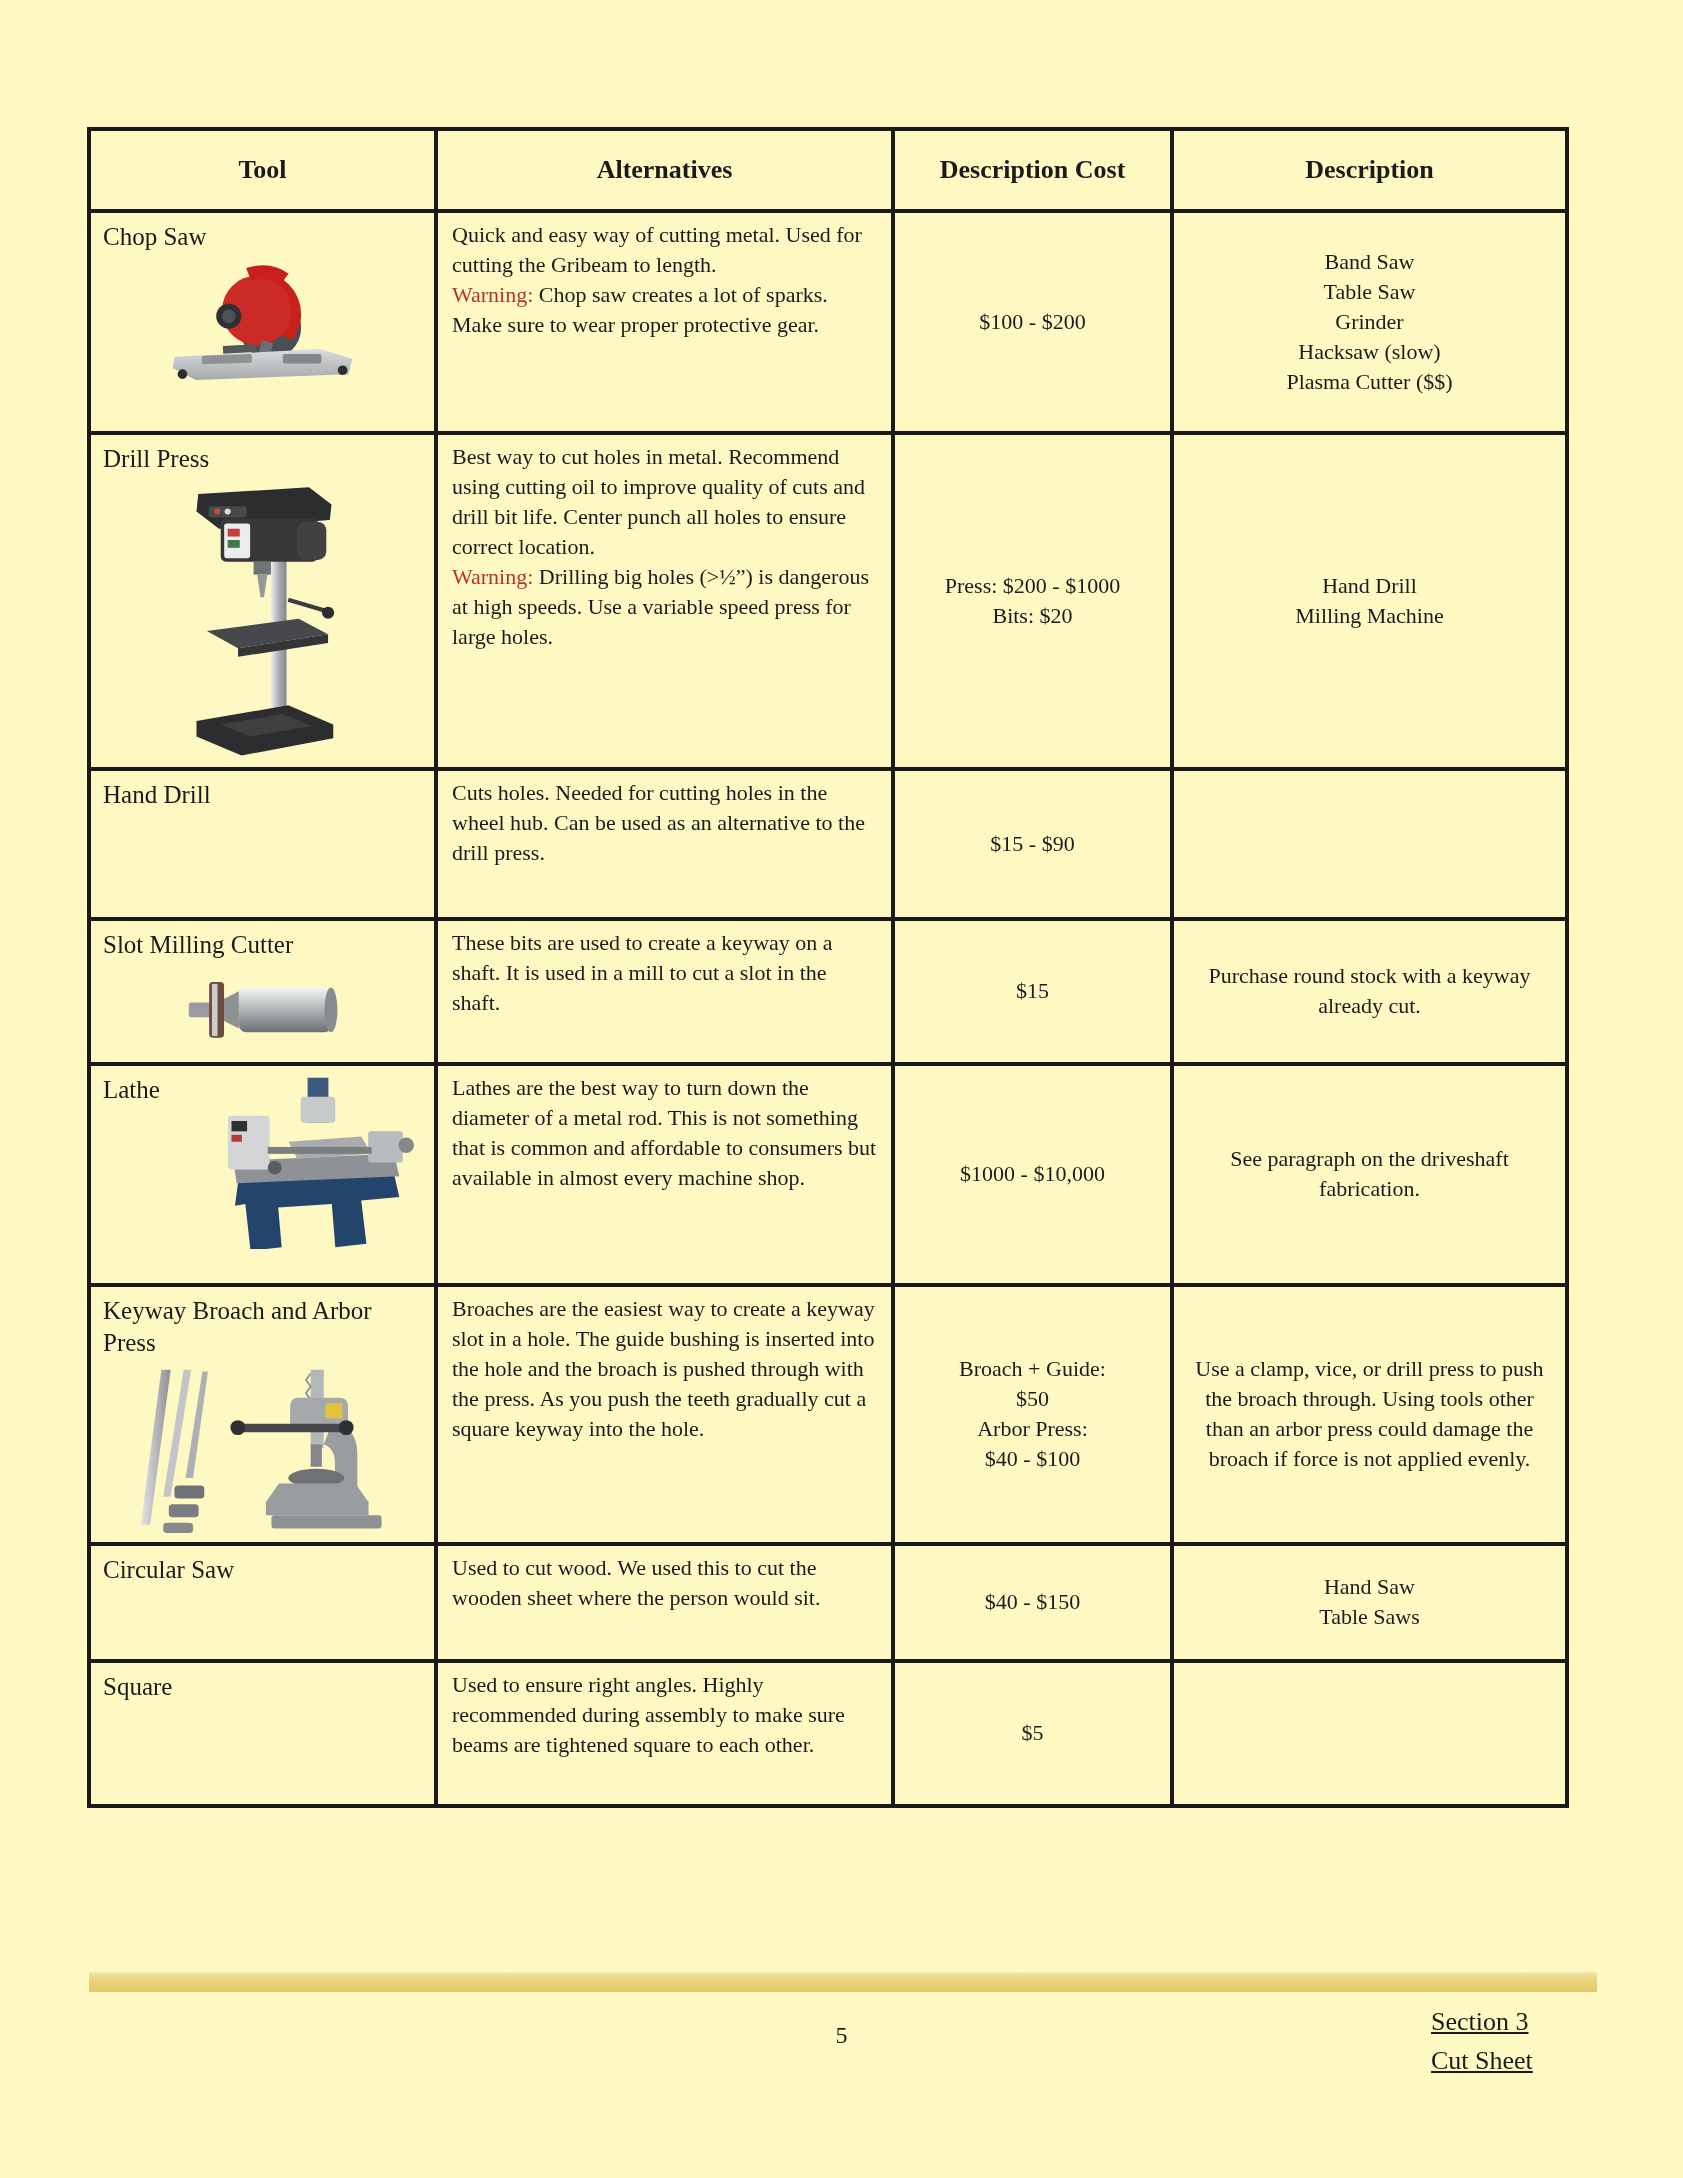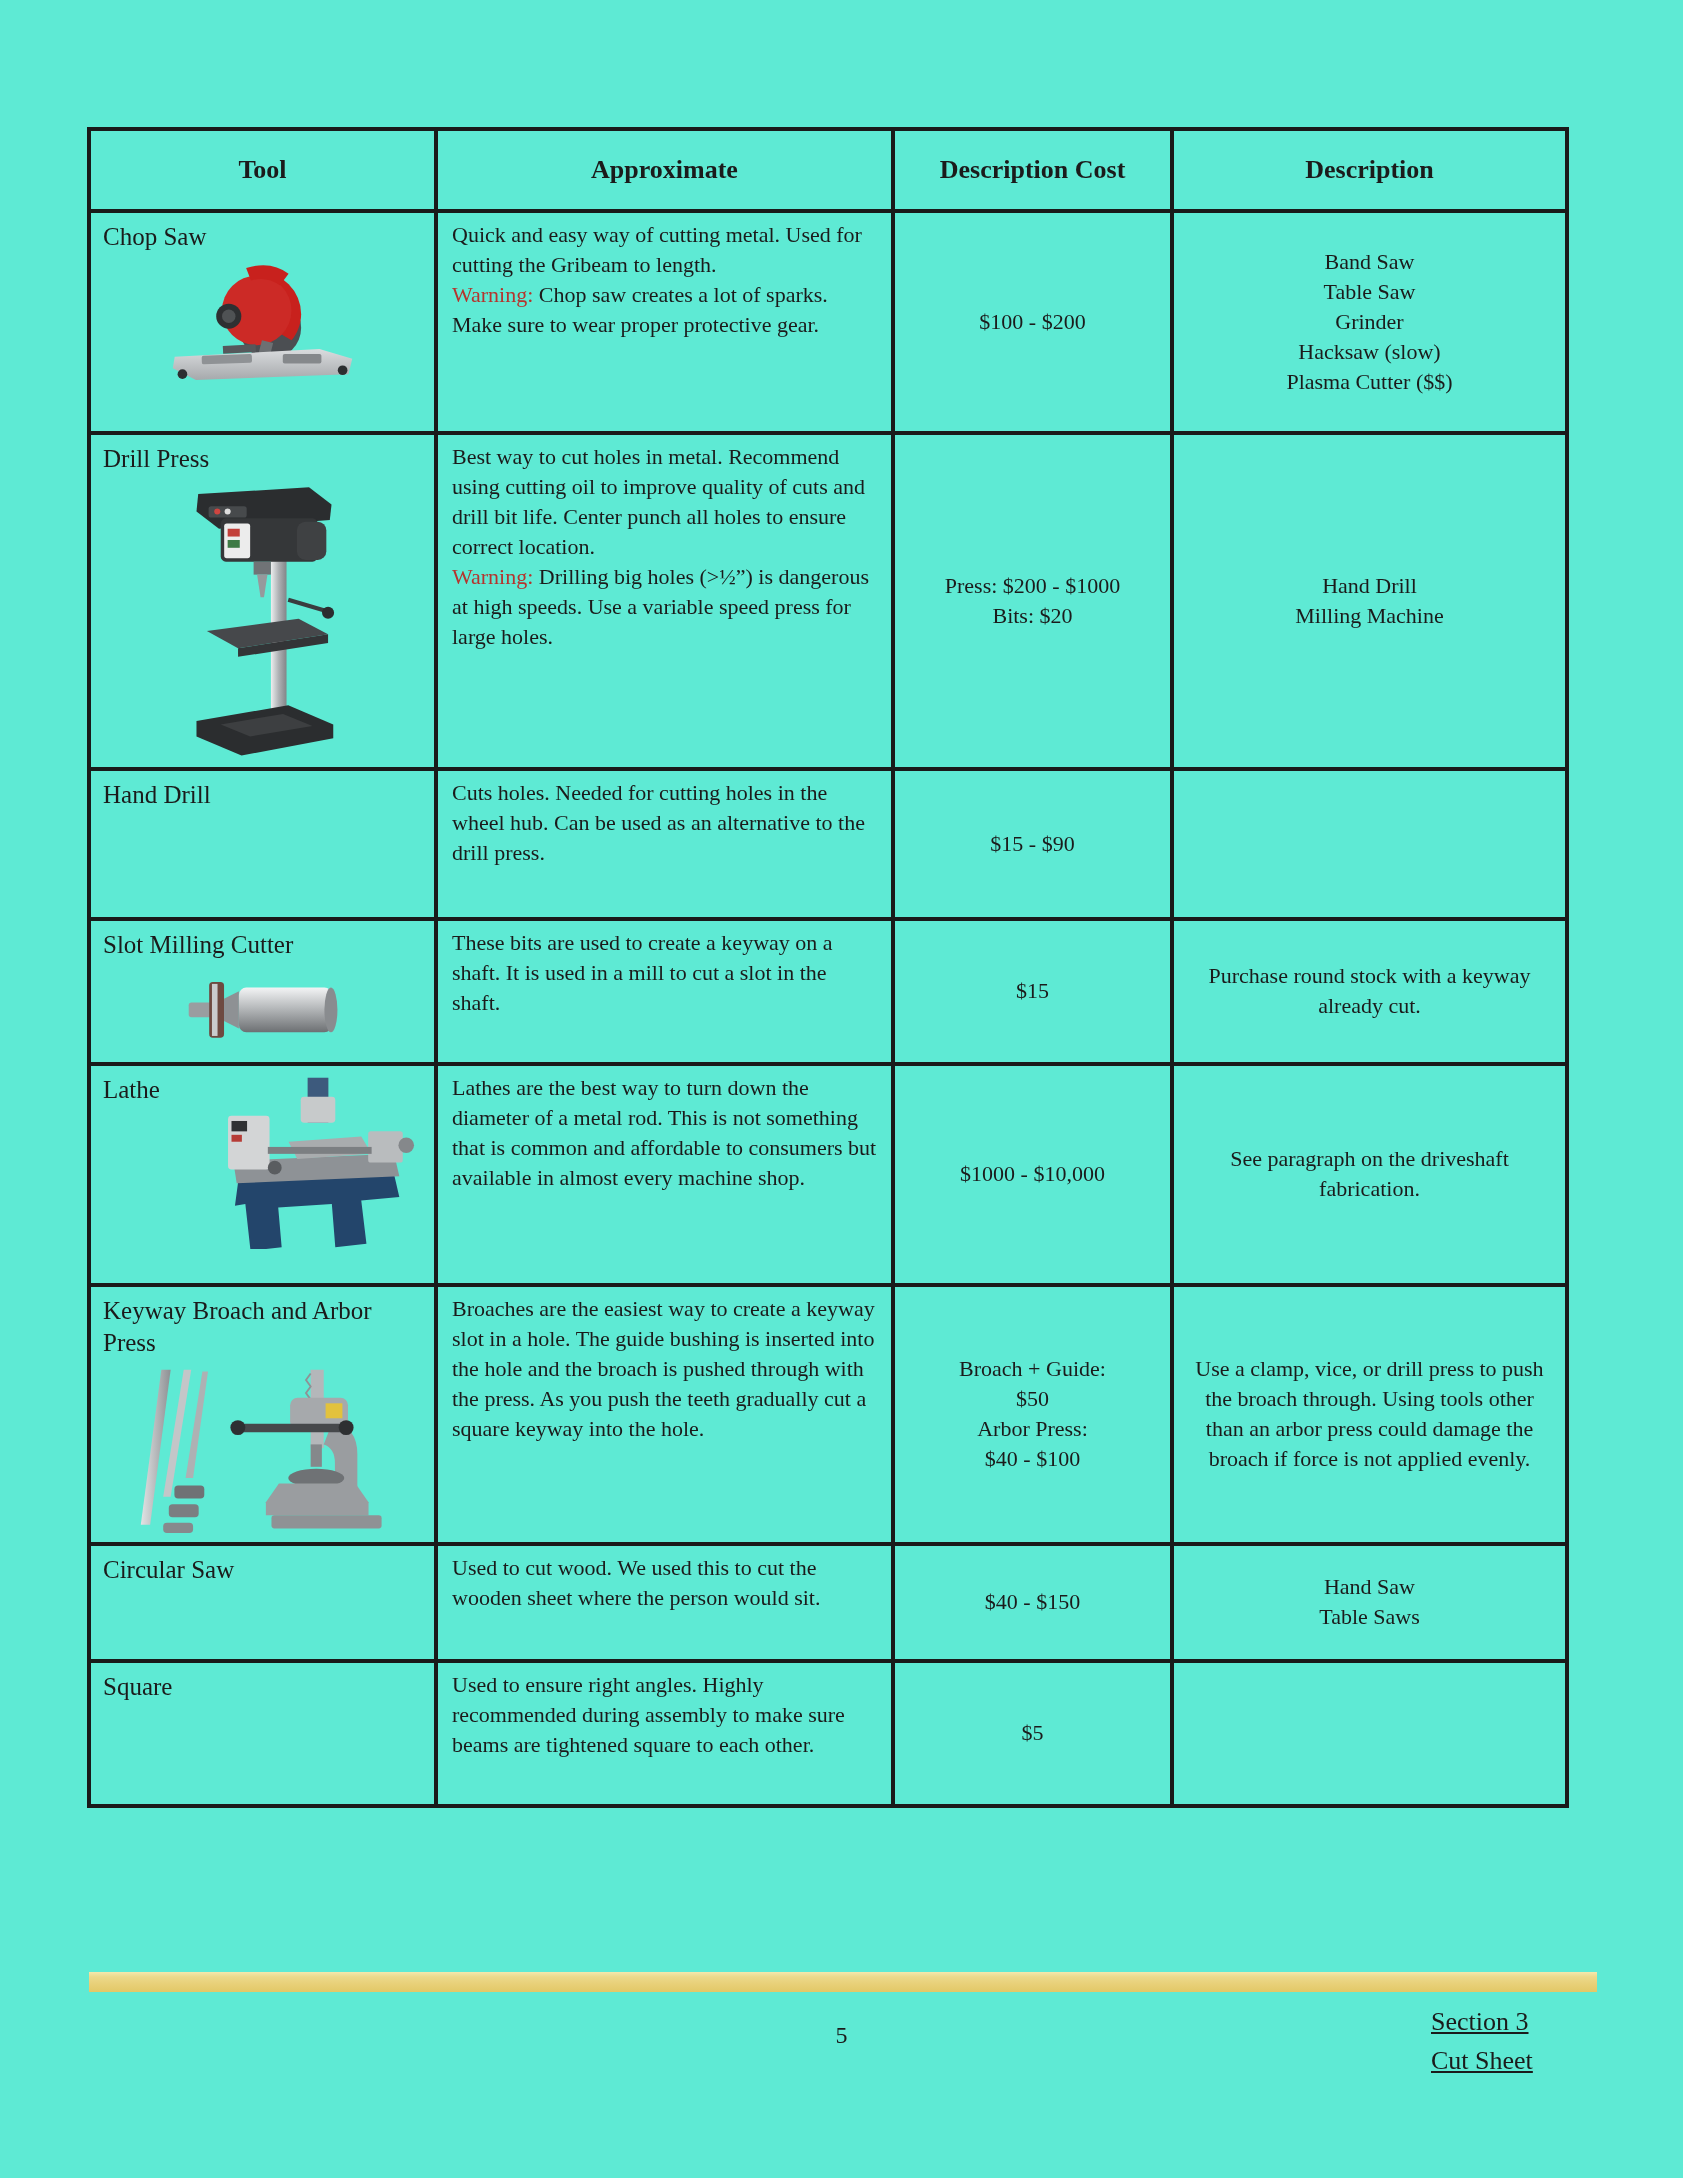--- a/index.html
+++ b/index.html
@@ -1,17 +1,17 @@
 <!DOCTYPE html>
 <html><head>
 <meta charset="utf-8">
 <style>
   html,body { margin:0; padding:0; background:#ffffff; }
   .page {
-    position:relative; width:1683px; height:2178px; background:#5eead4;
+    position:relative; width:1683px; height:2178px; background:#fef9c3;
     font-family:"Liberation Serif", serif; color:#1b1b1b; overflow:hidden;
   }
   table.tools-table {
     position:absolute; left:87px; top:127px; width:1478px;
     border-collapse:collapse; table-layout:fixed;
   }
   .tools-table th, .tools-table td { border:4px solid #1a1a1a; }
   .tools-table thead th {
     font-size:26px; font-weight:bold; text-align:center; vertical-align:middle;
     padding:6px 10px; line-height:1.25;
@@ -50,21 +50,21 @@
   <table class="tools-table">
     <colgroup>
       <col style="width:347px">
         <col style="width:457px">
         <col style="width:279px">
         <col style="width:395px">
     </colgroup>
     <thead>
       <tr class="h-head">
         <th>Tool</th>
-        <th>Approximate</th>
+        <th>Alternatives</th>
         <th>Description Cost</th>
         <th>Description</th>
       </tr>
     </thead>
     <tbody>
 
       <tr class="h1">
         <td class="tool-cell">
           <div class="tool-name">Chop Saw</div>
           <div class="tool-photo">

